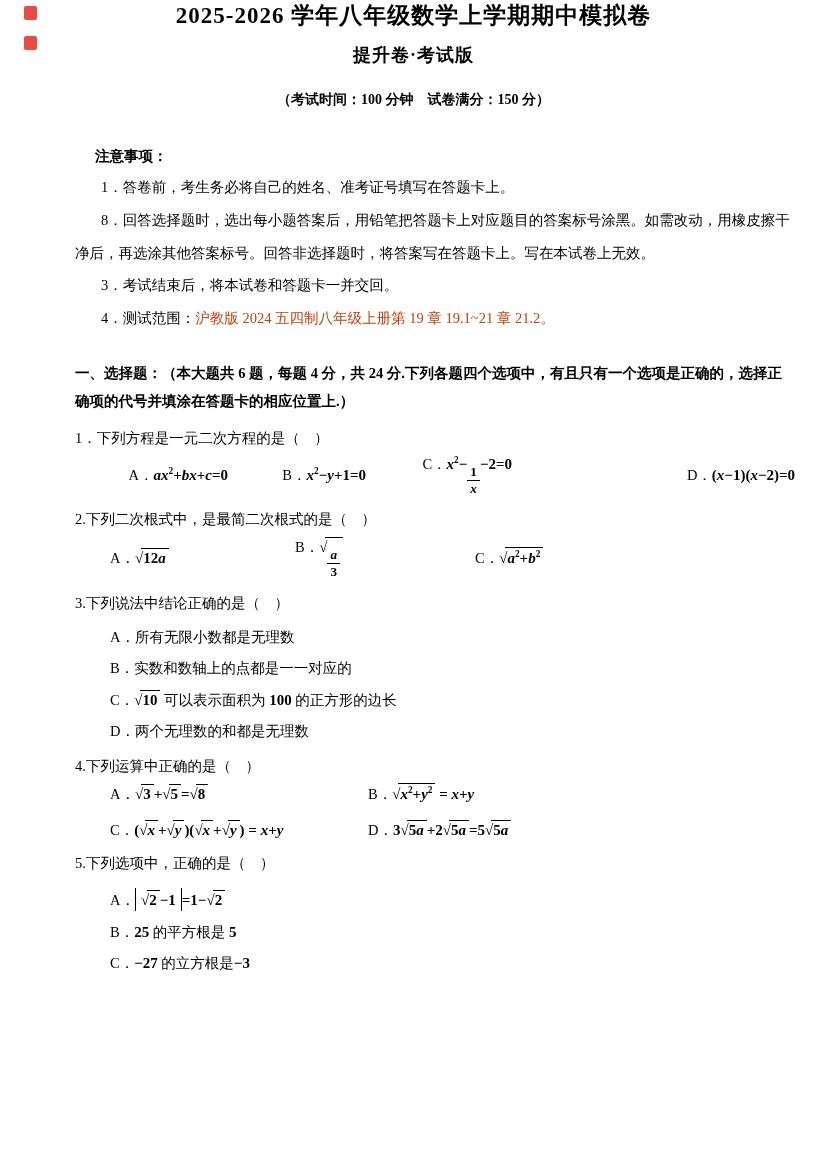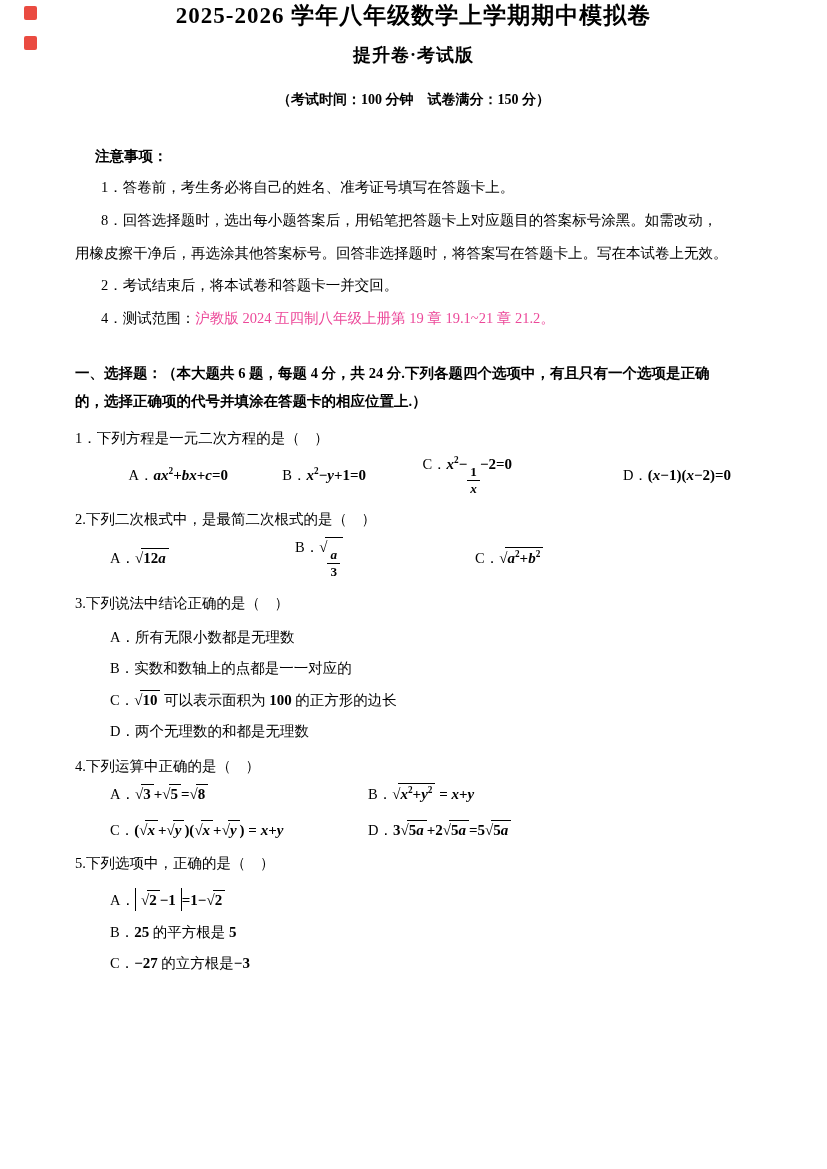--- a/index.html
+++ b/index.html
@@ -12,25 +12,25 @@
   .red-mark { position:absolute; left:24px; width:13px; height:14px;
     background:#e8372c; border-radius:2px; opacity:.9; }
   #red-mark-1 { top:6px; }
   #red-mark-2 { top:36px; }
 
   .header { text-align:center; }
   .title { font-size:23px; font-weight:700; letter-spacing:1px; }
   .subtitle { font-size:18px; font-weight:700; margin-top:12px; letter-spacing:1px; }
   .meta { font-size:14px; font-weight:700; margin-top:24px; }
 
-  .content { padding:18px 96px 0 75px; font-size:14.5px; }
+  .content { padding:18px 32px 0 75px; font-size:14.5px; }
 
   .notice-title { font-weight:700; margin:14px 0 0 20px; line-height:2.1; }
   .note { text-indent:1.8em; line-height:2.25; }
-  .note .red { color:#ec4899; }
+  .note .red { color:#c2410c; }
 
   .section-heading { font-weight:700; margin-top:24px; line-height:1.95; }
 
   .q { margin-top:10px; }
   .stem { margin:10px 0 4px 0; line-height:1.8; }
 
   .orow { display:grid; margin:4px 0 8px 35px; row-gap:16px; align-items:center; }
   .cols-q1 { grid-template-columns:118px 138px 146px auto;text-align:right; }
   .cols-q2 { grid-template-columns:145px 140px 150px auto; min-height:44px;gap:40px; }
   .cols-q4 { grid-template-columns:258px auto; }
@@ -59,21 +59,21 @@
   <div class="title">2025-2026 学年八年级数学上学期期中模拟卷</div>
   <div class="subtitle">提升卷·考试版</div>
   <div class="meta">（考试时间：100 分钟　试卷满分：150 分）</div>
 </div>
 
 <div class="content">
 
   <div class="notice-title">注意事项：</div>
   <p class="note">1．答卷前，考生务必将自己的姓名、准考证号填写在答题卡上。</p>
   <p class="note">8．回答选择题时，选出每小题答案后，用铅笔把答题卡上对应题目的答案标号涂黑。如需改动，用橡皮擦干净后，再选涂其他答案标号。回答非选择题时，将答案写在答题卡上。写在本试卷上无效。</p>
-  <p class="note">2．考试结束后，将本试卷和答题卡一并交回。</p>
+  <p class="note">3．考试结束后，将本试卷和答题卡一并交回。</p>
   <p class="note"><span>4．测试范围：</span><span class="red">沪教版 2024 五四制八年级上册第 19 章 19.1~21 章 21.2。</span></p>
 
   <div class="section-heading">一、选择题：（本大题共 6 题，每题 4 分，共 24 分.下列各题四个选项中，有且只有一个选项是正确的，选择正确项的代号并填涂在答题卡的相应位置上.）</div>
 
   <div class="q">
     <p class="stem">1．下列方程是一元二次方程的是（　）</p>
     <div class="orow cols-q1">
       <span class="opt"><span class="olabel">A．</span><span><span class="m"><i>ax</i><sup>2</sup>+<i>bx</i>+<i>c</i>=0</span></span></span>
       <span class="opt"><span class="olabel">B．</span><span><span class="m"><i>x</i><sup>2</sup>−<i>y</i>+1=0</span></span></span>
       <span class="opt"><span class="olabel">C．</span><span><span class="m"><i>x</i><sup>2</sup>−<span class="frac">

